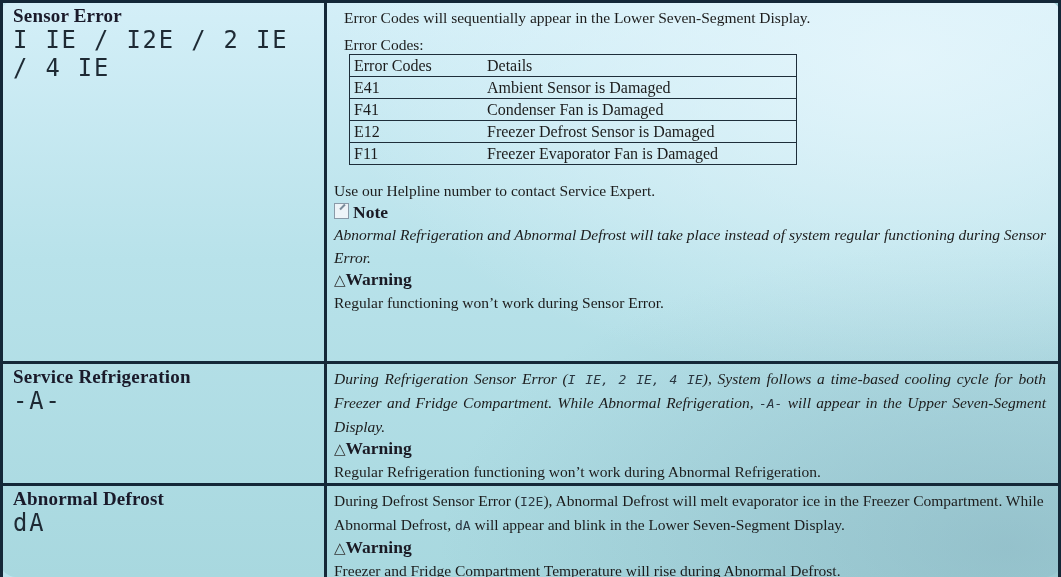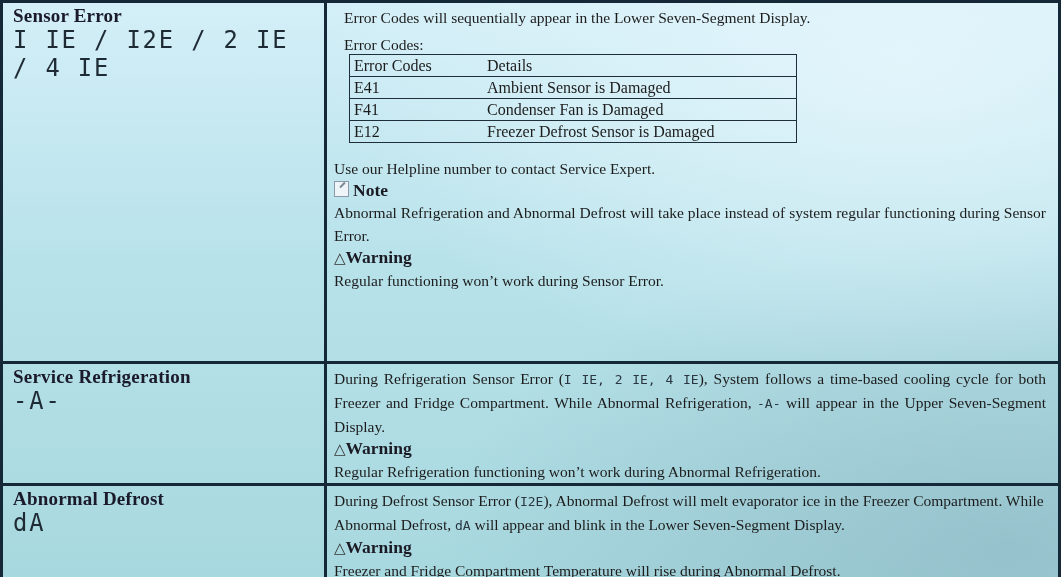--- a/index.html
+++ b/index.html
@@ -8,20 +8,21 @@
     background: linear-gradient(110deg, #bfe6f0 0%, #b6e2ec 30%, #aedde4 55%, #a6d5dc 75%, #9cc9d1 100%);
     font-family: "Liberation Serif", "DejaVu Serif", serif;
     color: #1c1c1c;
   }
   .sheet {
     position: absolute; left: 0; top: 0; width: 1061px; height: 577px;
     background:
       radial-gradient(ellipse at 85% 10%, rgba(230,246,252,0.85) 0%, rgba(230,246,252,0) 45%),
       radial-gradient(ellipse at 95% 95%, rgba(110,150,165,0.35) 0%, rgba(110,150,165,0) 40%),
       linear-gradient(180deg, #d4eff8 0%, #b8e2ea 45%, #a8d8df 100%);
+    border-radius: 16px;
   }
   table.main {
     position: absolute; left: 0; top: 0;
     width: 1061px; height: 575px;
     border-collapse: collapse;
     table-layout: fixed;
   }
   table.main td {
     border: 3px solid #142838;
     vertical-align: top;
@@ -40,21 +41,21 @@
     font-family: "DejaVu Sans Mono", monospace; font-weight: 200;
     font-size: 25px; line-height: 28px; color: #1e2a34;
     letter-spacing: 2px; transform: scaleX(0.95); transform-origin: left;
     display: inline-block;
   }
   .seg-inline {
     font-family: "DejaVu Sans Mono", monospace; font-size: 13px;
     color: #2a3640; letter-spacing: 0px; text-align: right;
   }
   .p { font-size: 15.5px; line-height: 23px; }
-  .p.justify { text-align: justify; }
+  .p.justify { text-align: justify; font-style: italic; }
   .p.ind { padding-left: 10px; }
   .callout {
     font-weight: bold; font-size: 17.5px; line-height: 21px; color: #1a1a24;
   }
   .warn-icon { font-weight: normal; font-size: 15px; color: #333; }
   .note-icon {
     display: inline-block; width: 13px; height: 14px; vertical-align: -1px;
     border: 1px solid #8a9aa8; background: #eef4f8; position: relative; margin-right: 4px;
   }
   .note-icon::after {
@@ -101,20 +102,24 @@
           <td class="c2">Ambient Sensor is Damaged</td>
         </tr>
         <tr>
           <td class="c1">F41</td>
           <td class="c2">Condenser Fan is Damaged</td>
         </tr>
         <tr>
           <td class="c1">E12</td>
           <td class="c2">Freezer Defrost Sensor is Damaged</td>
         </tr>
+        <tr>
+          <td class="c1">F11</td>
+          <td class="c2">Freezer Evaporator Fan is Damaged</td>
+        </tr>
       </tbody>
             </table>
       <div class="gap14"></div>
       <div class="p">Use our Helpline number to contact Service Expert.</div>
       <div class="callout">
         <span class="note-icon"></span><span>Note</span>
       </div>
       <div class="p justify">Abnormal Refrigeration and Abnormal Defrost will take place instead of system regular functioning during Sensor Error.</div>
       <div class="callout">
         <span class="warn-icon">△</span><span>Warning</span>

